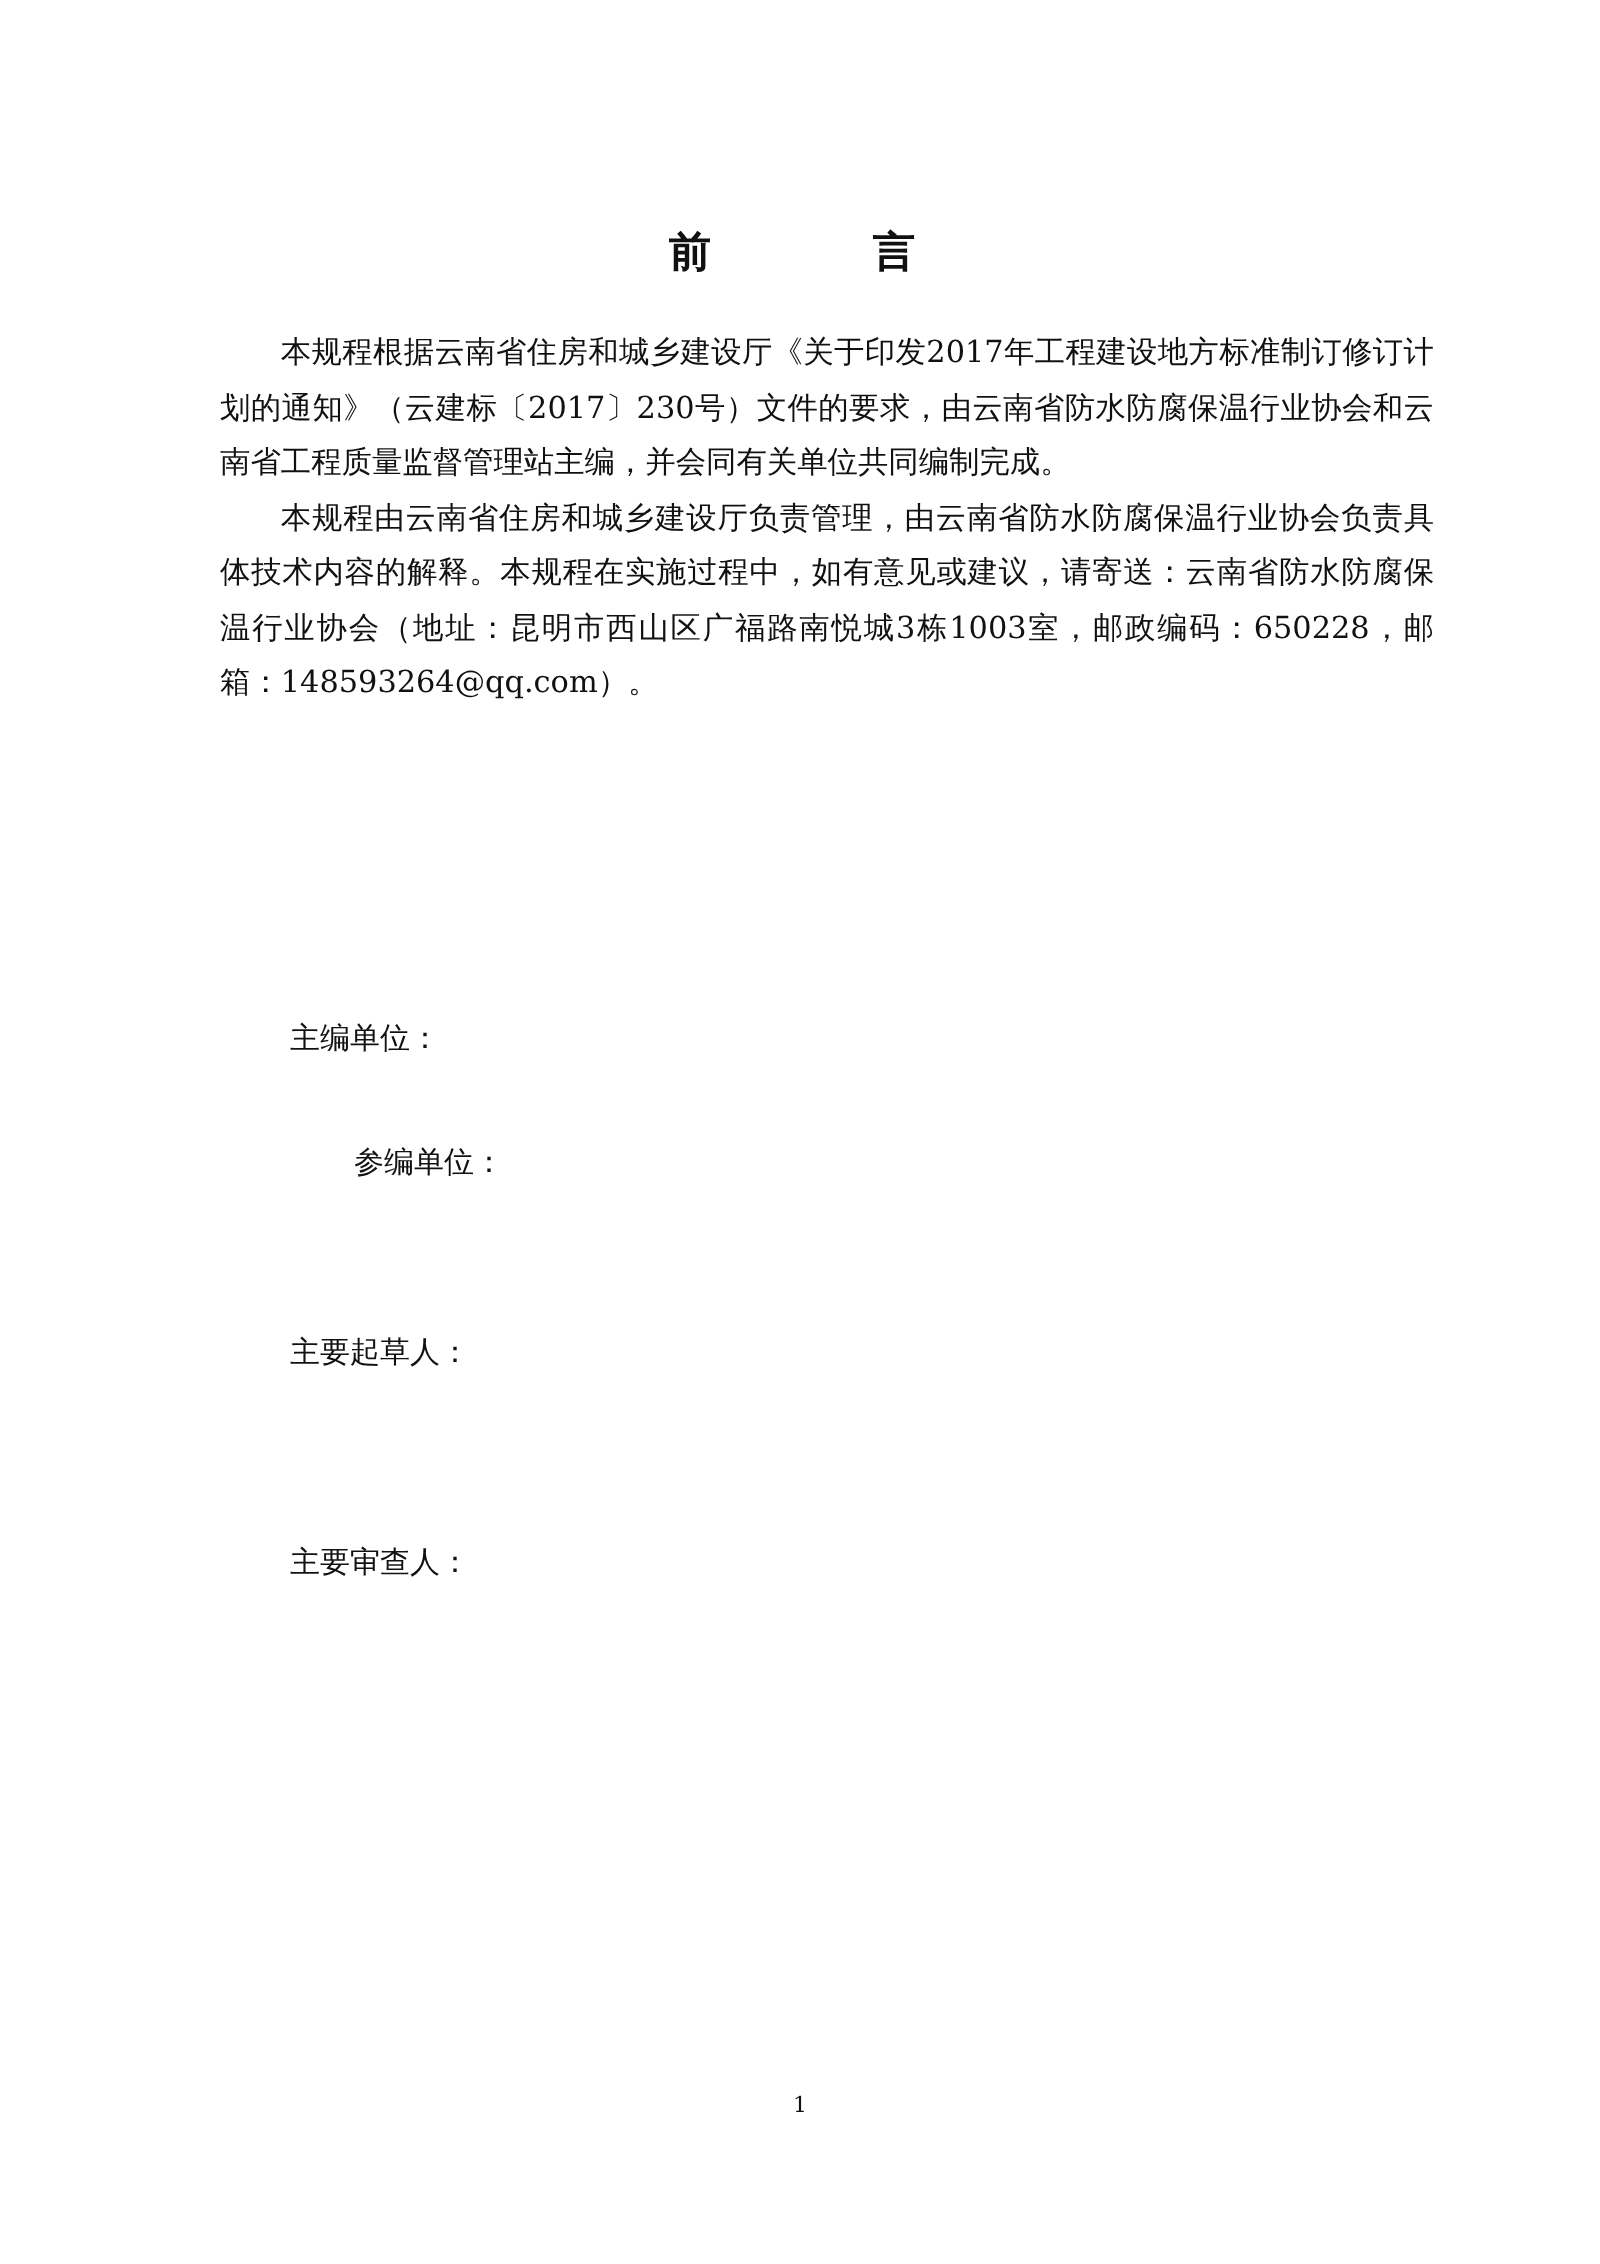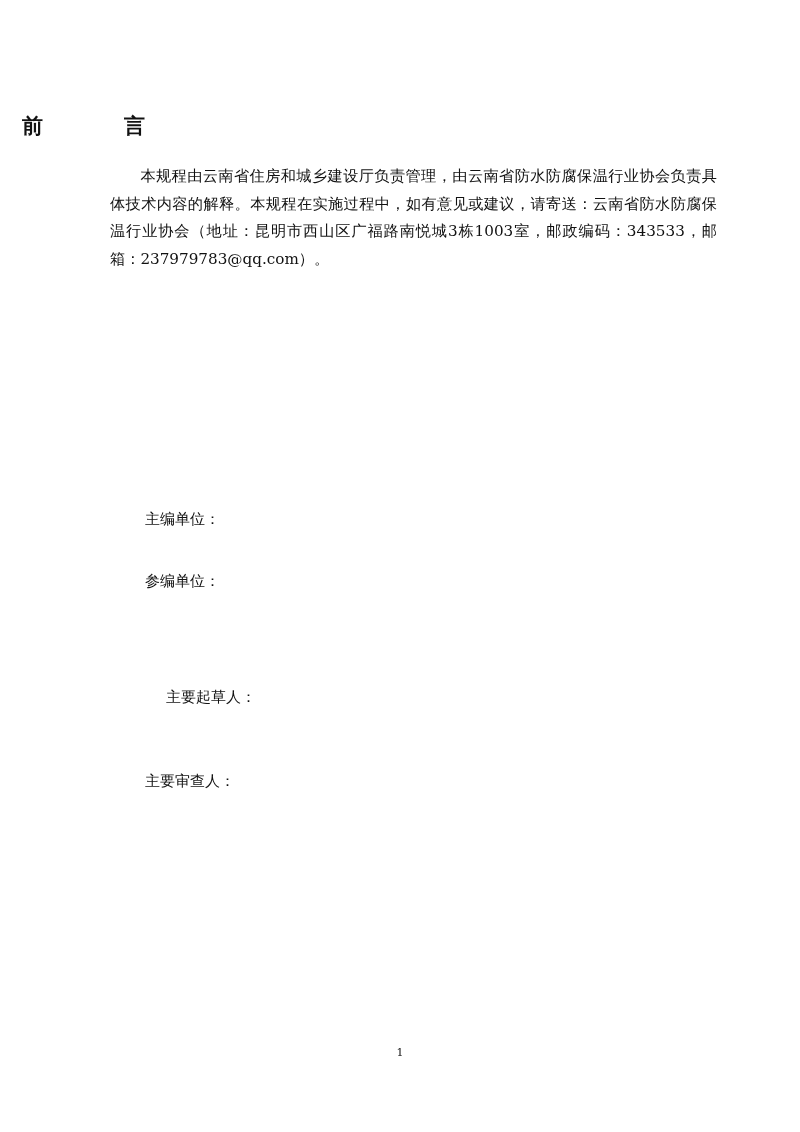--- a/index.html
+++ b/index.html
@@ -1,34 +1,35 @@
 <!DOCTYPE html>
 <html><head>
   <meta charset="utf-8">
   <style>
     html, body { margin: 0; padding: 0; background: #ffffff; }
     body { width: 800px; height: 1132px; position: relative; overflow: hidden;
       font-family: "DejaVu Serif", "Liberation Serif", serif; color: #111; }
-    .title { position: absolute; top: 112px; left: 0; width: 800px; text-align: left;
+    .title { position: absolute; top: 112px; left: 0; width: 800px; text-align: center;
       font-size: 21px; font-weight: bold; letter-spacing: 30px; padding-left: 22px; box-sizing: border-box; }
     .body-text { position: absolute; left: 110px; width: 607px; top: 163px;
       font-size: 15.2px; line-height: 27.5px; }
     .para { margin: 0; text-indent: 2em; text-align: justify; }
     .para.small-indent { text-indent: 1.5em; }
     .field { position: absolute; left: 145px; font-size: 15px; }
     .page-num { position: absolute; top: 1046px; left: 0; width: 800px; text-align: center;
       font-size: 11px; }
   </style>
 </head>
 <body>
 
 <div class="title">前　言</div>
 
 <div class="body-text">
-  <p class="para">本规程由云南省住房和城乡建设厅负责管理，由云南省防水防腐保温行业协会负责具体技术内容的解释。本规程在实施过程中，如有意见或建议，请寄送：云南省防水防腐保温行业协会（地址：昆明市西山区广福路南悦城3栋1003室，邮政编码：343533，邮箱：237979783@qq.com）。</p>
+  <p class="para">本规程根据云南省住房和城乡建设厅《关于印发2017年工程建设地方标准制订修订计划的通知》（云建标〔2017〕230号）文件的要求，由云南省防水防腐保温行业协会和云南省工程质量监督管理站主编，并会同有关单位共同编制完成。</p>
+  <p class="para">本规程由云南省住房和城乡建设厅负责管理，由云南省防水防腐保温行业协会负责具体技术内容的解释。本规程在实施过程中，如有意见或建议，请寄送：云南省防水防腐保温行业协会（地址：昆明市西山区广福路南悦城3栋1003室，邮政编码：650228，邮箱：148593264@qq.com）。</p>
 </div>
 
 <div class="field" style="top:510px;">主编单位：</div>
-<div class="field" style="top:572px;">参编单位：</div>
-<div class="field" style="top:688px;margin-left:21px;">主要起草人：</div>
+<div class="field" style="top:572px;margin-left:32px;">参编单位：</div>
+<div class="field" style="top:667px;">主要起草人：</div>
 <div class="field" style="top:772px;">主要审查人：</div>
 
 <div class="page-num">1</div>
 
 </body></html>

